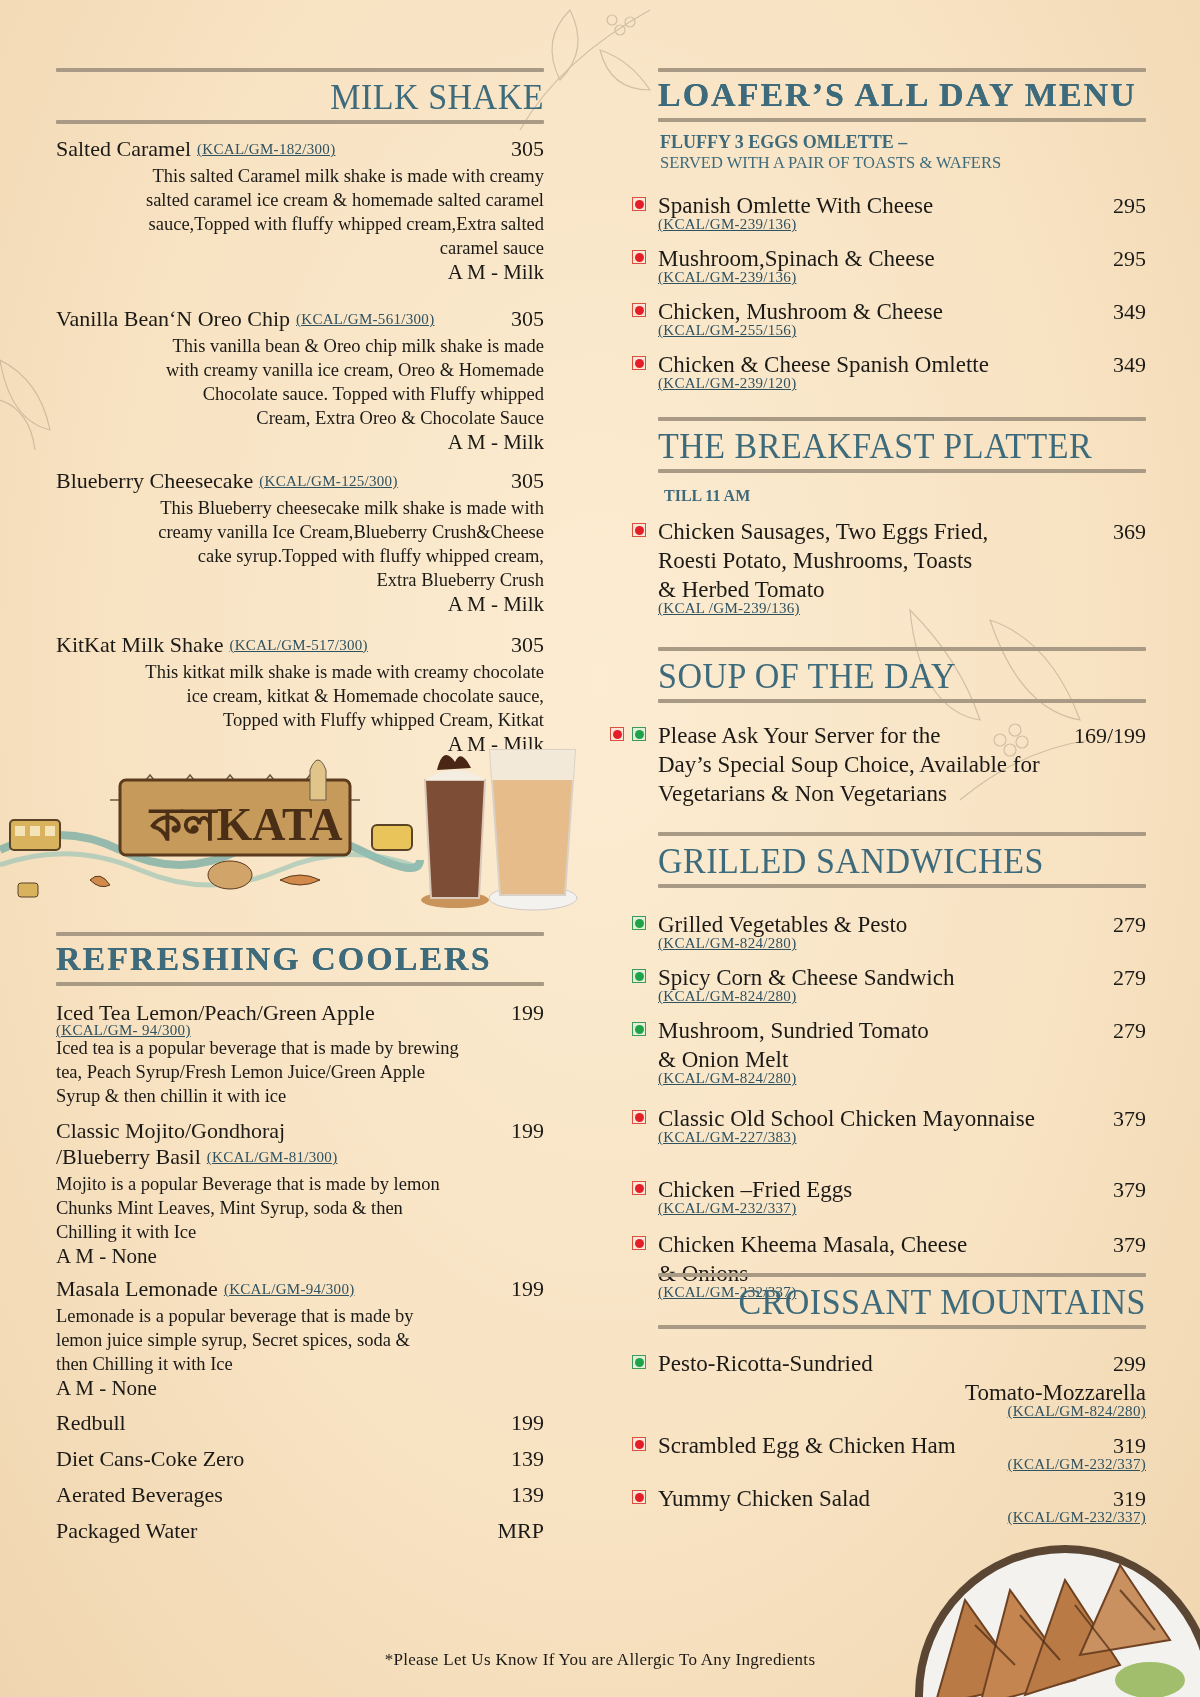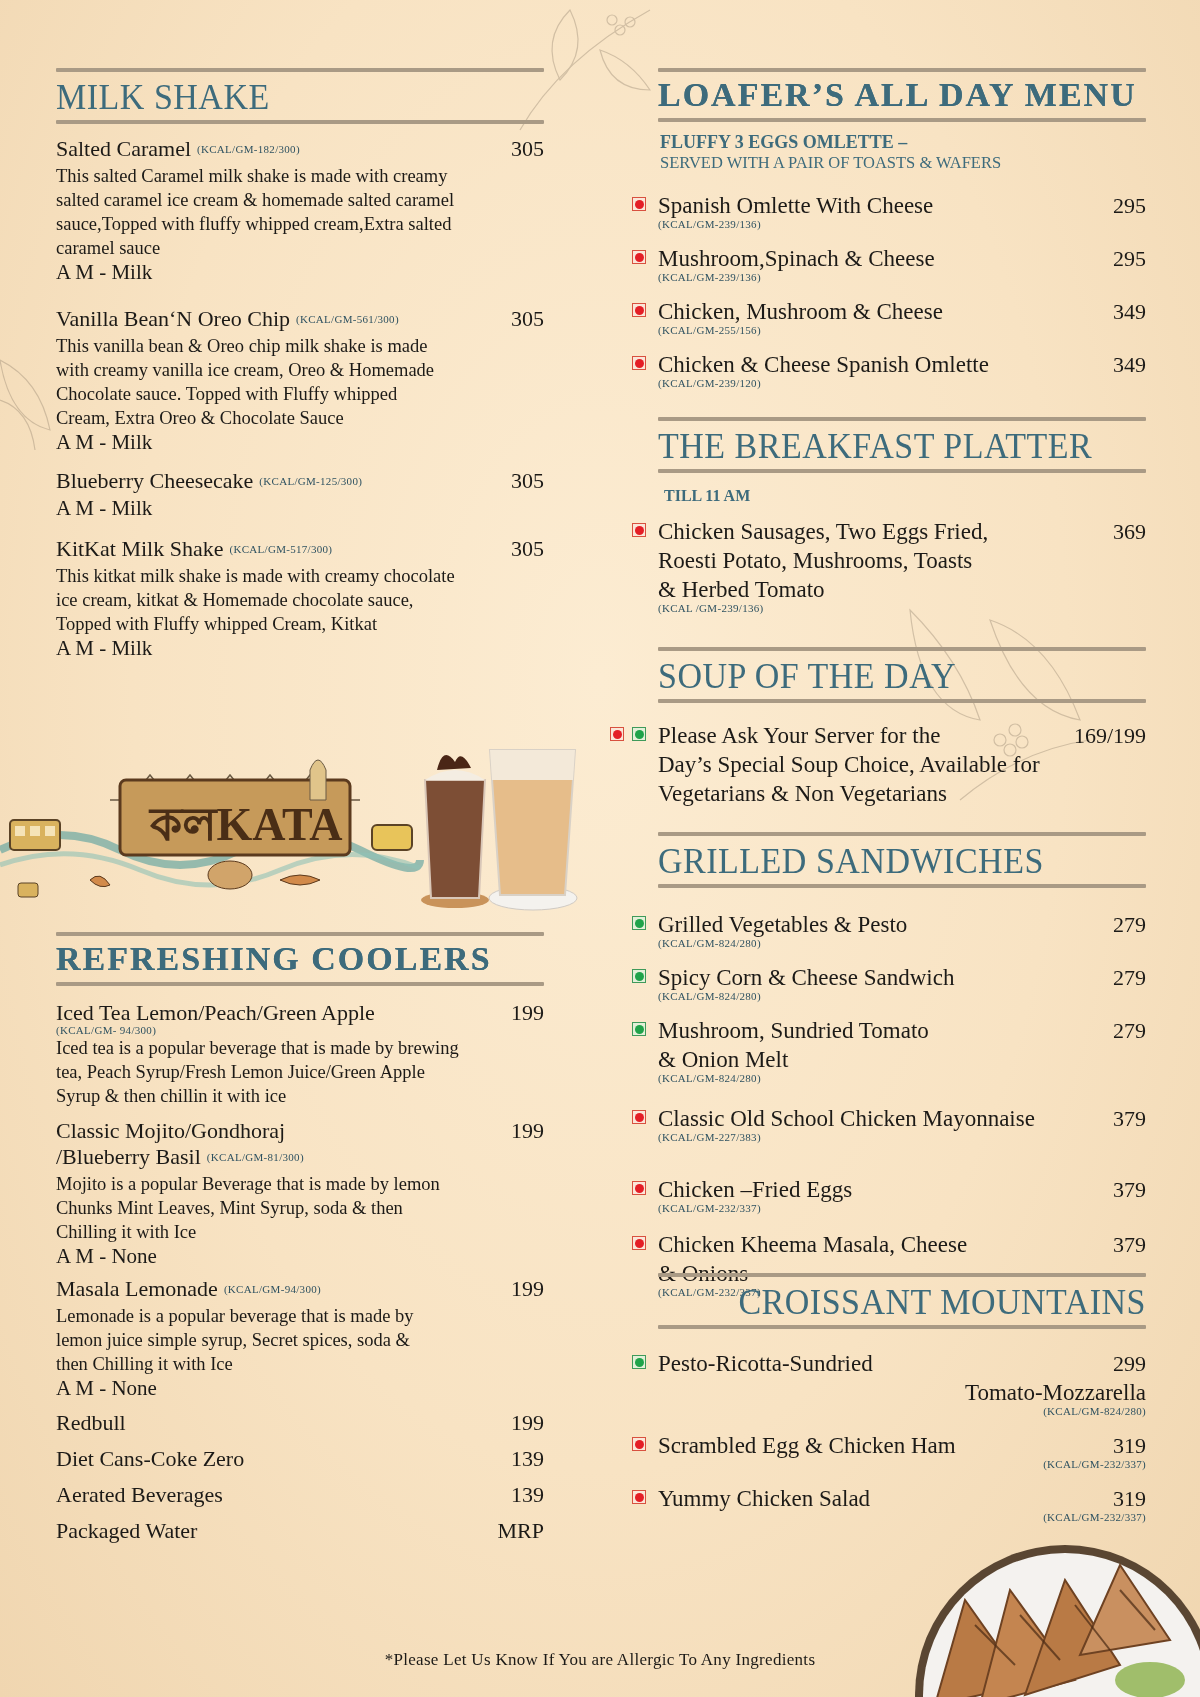--- a/index.html
+++ b/index.html
@@ -13,21 +13,21 @@
   .col-left { left:56px; width:488px; }
   .col-right { left:632px; width:514px; }
   .rule { height:4px; background:#a99a85; border-radius:1px; }
   .heading { color:#3d6b7c; font-family:"Liberation Serif", serif; letter-spacing:0.5px; }
   .h-plain { font-size:34px; padding:6px 0 4px 0; transform:scaleY(1.05); }
   .h-western { font-size:34px; font-weight:bold; letter-spacing:2px; padding:4px 0 4px 0; text-shadow:0 0 0 #3d6b7c; }
   .item { position:relative; margin-bottom:8px; }
   .item-row { display:flex; justify-content:space-between; align-items:baseline; }
   .item-name { font-size:22px; line-height:26px; }
   .item-price { font-size:22px; line-height:26px; white-space:nowrap; }
-  .kcal { font-size:11px; color:#2f5261; letter-spacing:0.3px; }
+  .kcal { font-size:15px; color:#2f5261; letter-spacing:0.3px;text-decoration:underline; }
   .kcal-inline { margin-left:6px; vertical-align:middle; position:relative; top:-2px; }
   .kcal-block { display:block; line-height:11px; margin-top:-1px; }
   .desc { font-size:18.5px; line-height:24px; }
   .note { font-size:21px; line-height:24px; }
   .r-item { position:relative; padding-left:26px; margin-bottom:14px; }
   .r-item .item-name { font-size:23px; line-height:29px; }
   .r-item .item-price { font-size:22px; }
   .badge { position:absolute; top:6px; width:14px; height:14px; box-sizing:border-box; display:flex; align-items:center; justify-content:center; }
   .badge.nonveg { border:1px solid #d8513f; background:#fbe6d8; }
   .badge.veg { border:1px solid #3f9a5a; background:#e3f0d8; }
@@ -66,21 +66,21 @@
     <path d="M60 200 Q120 150 190 140"></path>
     <circle cx="110" cy="150" r="6"></circle>
       <circle cx="122" cy="142" r="6"></circle>
       <circle cx="100" cy="140" r="6"></circle>
       <circle cx="115" cy="130" r="6"></circle>
   </g>
 </svg>
 
 <div class="col col-left">
 
-  <section style="position:absolute;top:68px;width:488px;">
+  <section style="position:absolute;top:68px;width:488px;text-align:right;">
     <div class="rule"></div>
     <div class="heading h-plain">MILK SHAKE</div>
     <div class="rule" style="margin-bottom:12px;"></div>
 
     <div class="item" style="margin-bottom:22px;">
       <div class="item-row">
         <span class="item-name"><span>Salted Caramel</span><span class="kcal kcal-inline">(KCAL/GM-182/300)</span></span>
         <span class="item-price">305</span>
       </div>
       <div class="desc">
@@ -103,20 +103,26 @@
         <div>Chocolate sauce. Topped with Fluffy whipped</div>
         <div>Cream, Extra Oreo &amp; Chocolate Sauce</div>
       </div>
       <div class="note">A M - Milk</div>
     </div>
 
     <div class="item" style="margin-bottom:16px;">
       <div class="item-row">
         <span class="item-name"><span>Blueberry Cheesecake</span><span class="kcal kcal-inline">(KCAL/GM-125/300)</span></span>
         <span class="item-price">305</span>
+      </div>
+      <div class="desc">
+        <div>This Blueberry cheesecake milk shake is made with</div>
+        <div>creamy vanilla Ice Cream,Blueberry Crush&amp;Cheese</div>
+        <div>cake syrup.Topped with fluffy whipped cream,</div>
+        <div>Extra Blueberry Crush</div>
       </div>
       <div class="note">A M - Milk</div>
     </div>
 
     <div class="item">
       <div class="item-row">
         <span class="item-name"><span>KitKat Milk Shake</span><span class="kcal kcal-inline">(KCAL/GM-517/300)</span></span>
         <span class="item-price">305</span>
       </div>
       <div class="desc">

